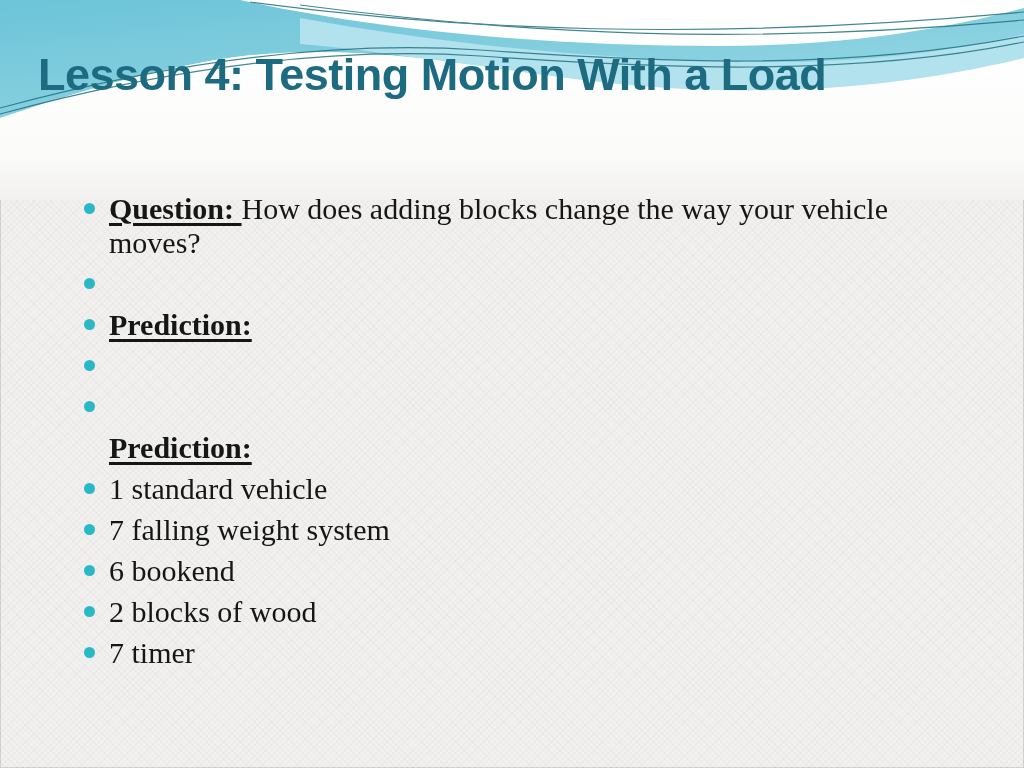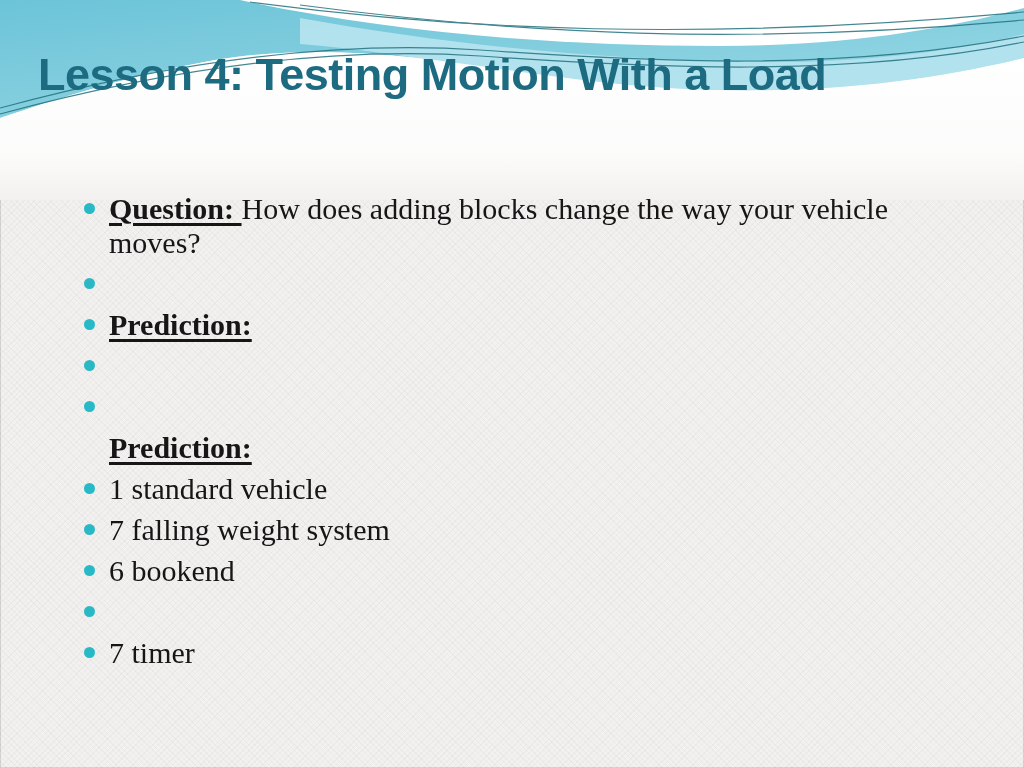--- a/index.html
+++ b/index.html
@@ -113,20 +113,21 @@
     <li class="item">
       <span class="bullet"></span>
       <span class="txt"><span class="lbl"></span><span>7 falling weight system</span></span>
     </li>
     <li class="item">
       <span class="bullet"></span>
       <span class="txt"><span class="lbl"></span><span>6 bookend</span></span>
     </li>
     <li class="item">
       <span class="bullet"></span>
+      <span class="txt"><span class="lbl"></span><span>2 blocks of wood</span></span>
     </li>
     <li class="item">
       <span class="bullet"></span>
       <span class="txt"><span class="lbl"></span><span>7 timer</span></span>
     </li>
   </ul>
 
 </div>
 
 </body></html>

